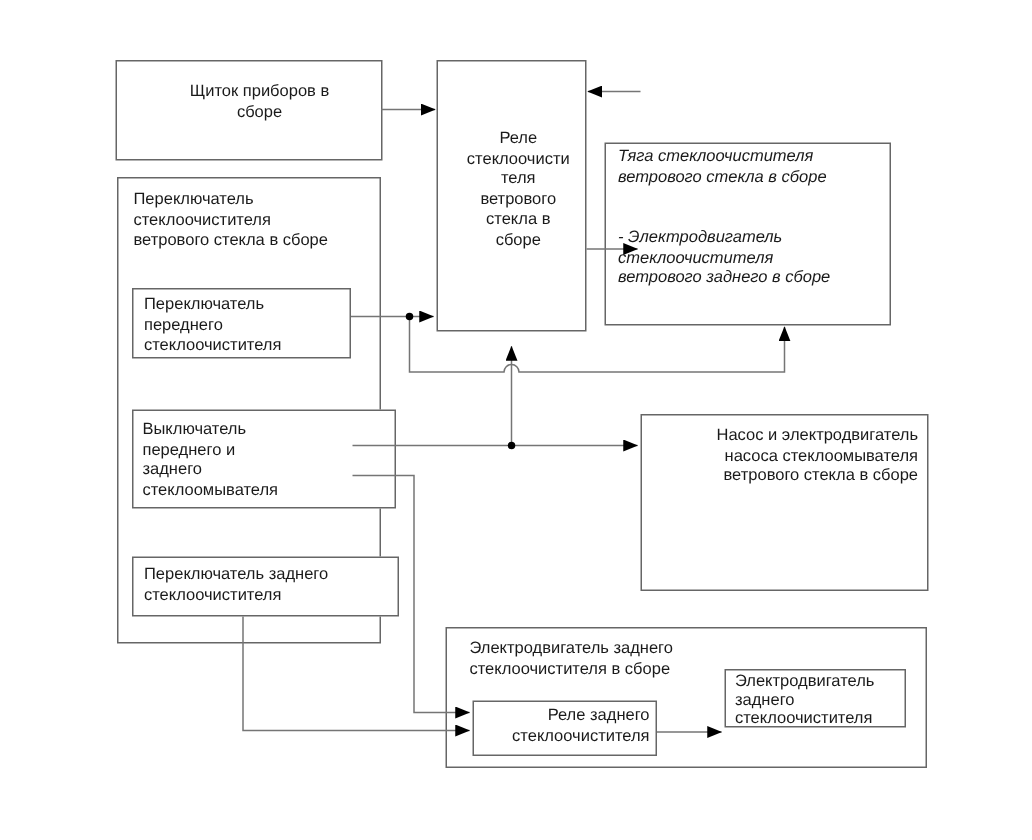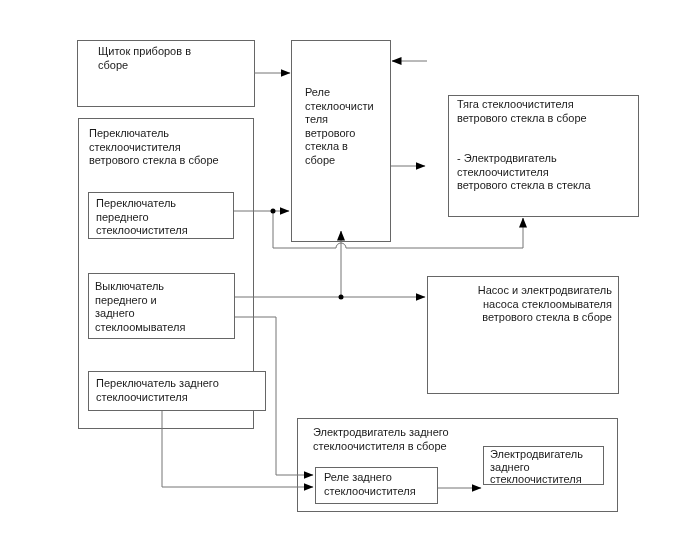--- a/index.html
+++ b/index.html
@@ -7,32 +7,32 @@
     position:relative;width:688px;height:560px;background:#ffffff;
     font-family:"Liberation Sans", sans-serif;color:#1a1a1a;overflow:hidden;
   }
   .node{
     position:absolute;border:1px solid #666666;background:#ffffff;
     font-size:11px;line-height:13.5px;box-sizing:border-box;z-index:1;
   }
   .node .lbl{white-space:pre-line;display:block;}
   .container-node{z-index:0;}
   
-  #n-instrument{left:77px;top:40px;width:178px;height:67px;padding:4px 6px 0 20px;}
-  #n-relay{left:291px;top:40px;width:100px;height:202px;padding:45px 4px 0 13px;}
+  #n-instrument{left:77px;top:40px;width:178px;height:67px;padding:14px 6px 0 20px;text-align:center;}
+  #n-relay{left:291px;top:40px;width:100px;height:181px;padding:45px 4px 0 13px;text-align:center;}
   #n-rain{left:427px;top:35px;width:191px;height:43px;padding:4px 6px 0 8px;}
-  #n-linkage{left:448px;top:95px;width:191px;height:122px;padding:2px 6px 0 8px;}
+  #n-linkage{left:403px;top:95px;width:191px;height:122px;padding:2px 6px 0 8px;font-style:italic;}
   #n-linkage .sub{margin-top:27px;}
   #n-switchgroup{left:78px;top:118px;width:176px;height:311px;padding:8px 8px 0 10px;}
   #n-frontswitch{left:88px;top:192px;width:146px;height:47px;padding:4px 4px 0 7px;}
-  #n-washerswitch{left:88px;top:273px;width:147px;height:66px;padding:6px 0 0 6px;}
+  #n-washerswitch{left:88px;top:273px;width:176px;height:66px;padding:6px 0 0 6px;}
   #n-rearswitch{left:88px;top:371px;width:178px;height:40px;padding:5px 4px 0 7px;}
   #n-pump{left:427px;top:276px;width:192px;height:118px;padding:7px 6px 0 11px;text-align:right;}
   #n-rearmotorgroup{left:297px;top:418px;width:321px;height:94px;padding:7px 8px 0 15px;}
-  #n-rearrelay{left:315px;top:467px;width:123px;height:37px;padding:3px 4px 0 8px;}
+  #n-rearrelay{left:315px;top:467px;width:123px;height:37px;padding:3px 4px 0 8px;text-align:right;}
   #n-rearmotor{left:483px;top:446px;width:121px;height:39px;padding:1px 3px 0 6px;line-height:12.5px;}
   .connector-layer{position:absolute;left:0;top:0;z-index:2;pointer-events:none;}
 </style>
 </head>
 <body>
 
 <div class="canvas">
 
   <div class="node container-node" id="n-switchgroup">
     <span class="lbl">Переключатель
@@ -58,21 +58,21 @@
 стекла в
 сборе</span>
   </div>
 
 
   <div class="node" id="n-linkage">
     <span class="lbl">Тяга стеклоочистителя
 ветрового стекла в сборе</span>
     <span class="lbl sub">- Электродвигатель
 стеклоочистителя
-ветрового стекла в стекла</span>
+ветрового заднего в сборе</span>
   </div>
 
   <div class="node" id="n-frontswitch">
     <span class="lbl">Переключатель
 переднего
 стеклоочистителя</span>
   </div>
 
   <div class="node" id="n-washerswitch">
     <span class="lbl">Выключатель

